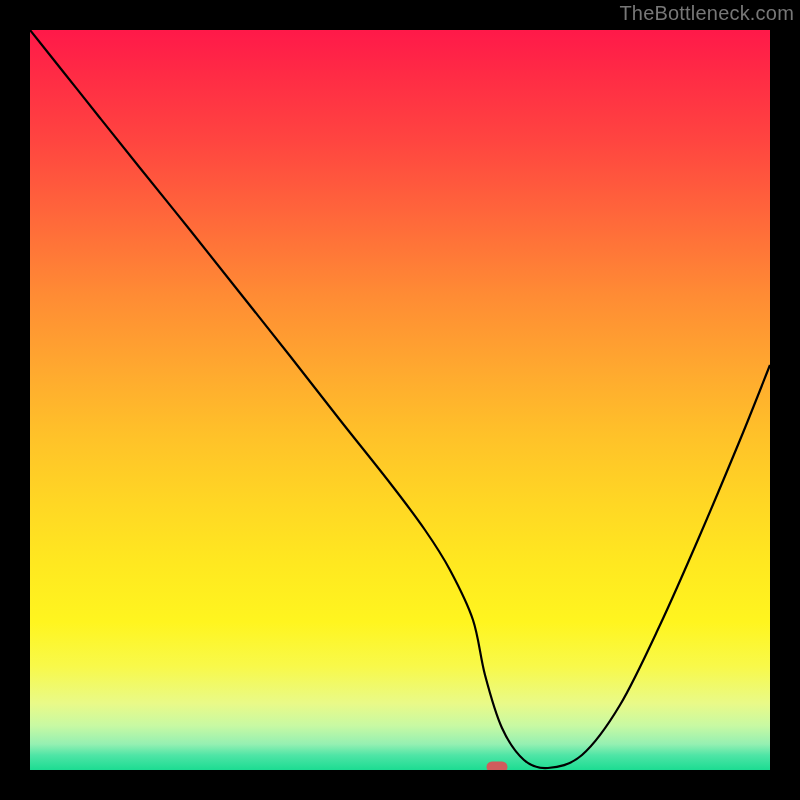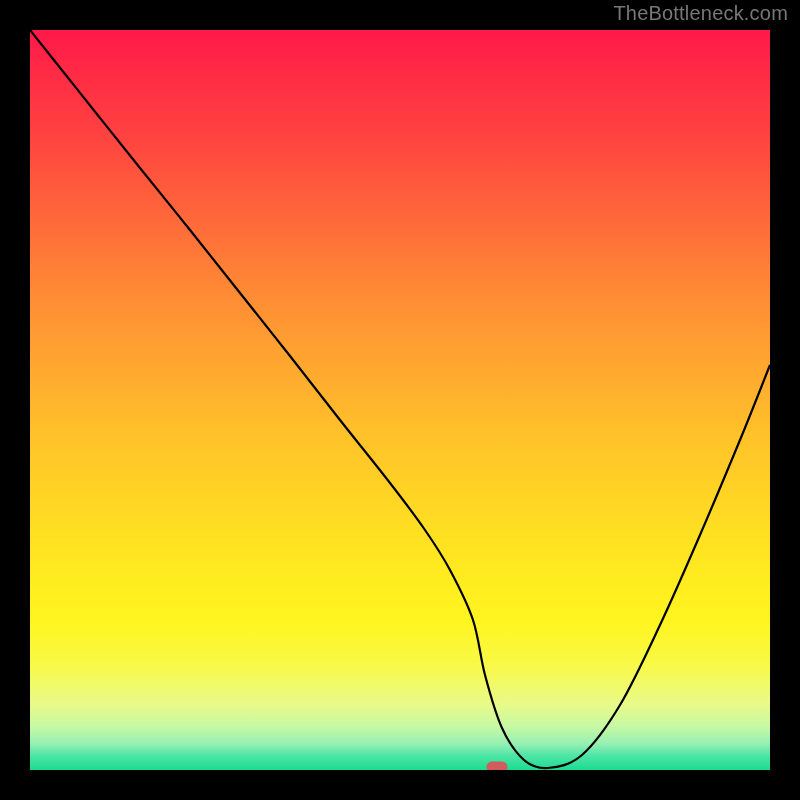--- a/index.html
+++ b/index.html
@@ -13,21 +13,21 @@
   }
   .frame {
     position: relative;
     width: 800px;
     height: 800px;
     background: #000;
   }
   .watermark {
     position: absolute;
     top: 2px;
-    right: 12px;
+    right: 6px;
     color: #777;
     font-size: 20px;
     font-weight: 500;
     letter-spacing: 0.2px;
     z-index: 20;
   }
   .plot-area {
     position: absolute;
     left: 30px;
     top: 30px;

